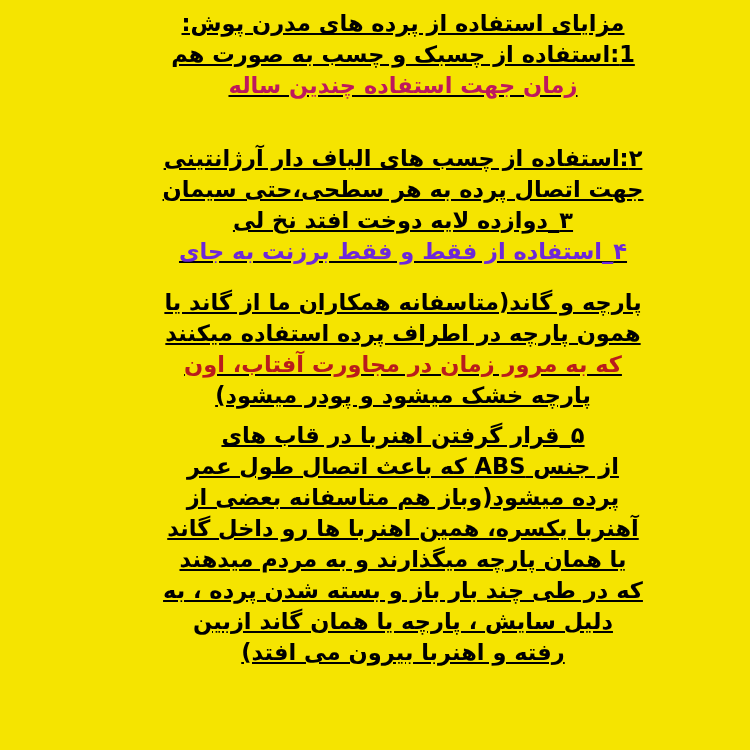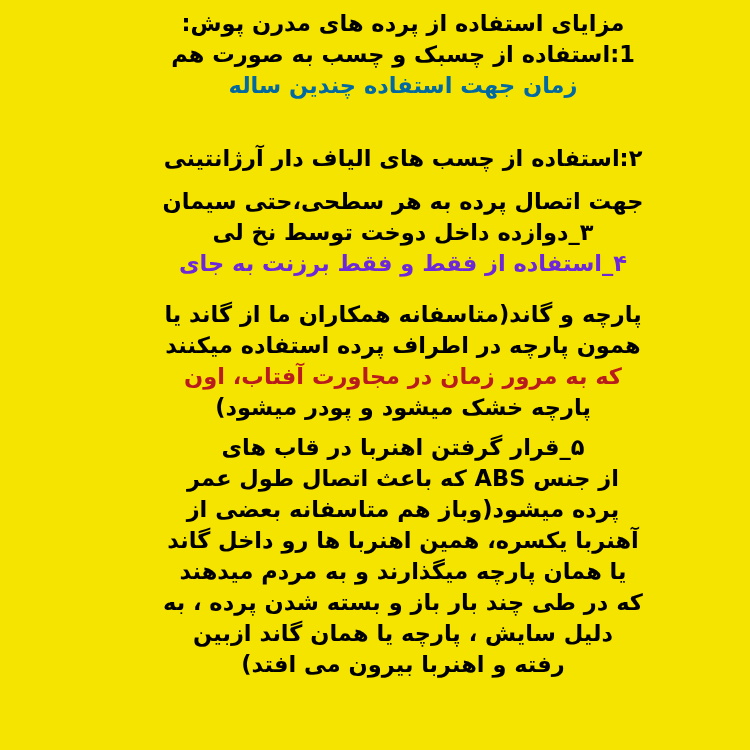--- a/index.html
+++ b/index.html
@@ -16,44 +16,45 @@
   #page {
     width: 694px;
     height: 750px;
     background: #f5e400;
     box-sizing: border-box;
     padding: 8px 16px 4px 16px;
     display: flex;
     flex-direction: column;
     align-items: flex-start;
     justify-content: flex-start;
+    text-decoration: underline;
   }
   .line {
     width: 100%;
     text-align: center;
     color: #000000;
     font-size: 22.5px;
     font-weight: bold;
     line-height: 31px;
     direction: rtl;
     unicode-bidi: isolate;
     white-space: nowrap;
     letter-spacing: 0px;
   }
 </style>
 </head>
 <body style="background: rgb(245, 228, 0);">
 
 <div id="page" style="background: rgb(245, 228, 0);">
   <div class="line" style="color: rgb(0, 0, 0);">مزایای استفاده از پرده های مدرن پوش:</div>
   <div class="line" style="color: rgb(0, 0, 0);">1:استفاده از چسبک و چسب به صورت هم</div>
-  <div class="line" style="color: #0369a1;">زمان جهت استفاده چندین ساله</div>
+  <div class="line" style="color: #be185d;">زمان جهت استفاده چندین ساله</div>
   <div class="line" style="color: rgb(0, 0, 0); margin-top: 42px;">۲:استفاده از چسب های الیاف دار آرژانتینی</div>
-  <div class="line" style="color: rgb(0, 0, 0); margin-top: 12px;">جهت اتصال پرده به هر سطحی،حتی سیمان</div>
-  <div class="line" style="color: rgb(0, 0, 0);">۳_دوازده داخل دوخت توسط نخ لی</div>
+  <div class="line" style="color: rgb(0, 0, 0);">جهت اتصال پرده به هر سطحی،حتی سیمان</div>
+  <div class="line" style="color: rgb(0, 0, 0);">۳_دوازده لایه دوخت افتد نخ لی</div>
   <div class="line" style="color: #6d28d9;">۴_استفاده از فقط و فقط برزنت به جای</div>
   <div class="line" style="color: rgb(0, 0, 0); margin-top: 20px;">پارچه و گاند(متاسفانه همکاران ما از گاند یا</div>
   <div class="line" style="color: rgb(0, 0, 0);">همون پارچه در اطراف پرده استفاده میکنند</div>
   <div class="line" style="color: #b91c1c;">که به مرور زمان در مجاورت آفتاب، اون</div>
   <div class="line" style="color: rgb(0, 0, 0);">پارچه خشک میشود و پودر میشود)</div>
   <div class="line" style="color: rgb(0, 0, 0); margin-top: 9px;">۵_قرار گرفتن اهنربا در قاب های</div>
   <div class="line" style="color: rgb(0, 0, 0);">از جنس ABS که باعث اتصال طول عمر</div>
   <div class="line" style="color: rgb(0, 0, 0);">پرده میشود(وباز هم متاسفانه بعضی از</div>
   <div class="line" style="color: rgb(0, 0, 0);">آهنربا یکسره، همین اهنربا ها رو داخل گاند</div>
   <div class="line" style="color: rgb(0, 0, 0);">یا همان پارچه میگذارند و به مردم میدهند</div>

